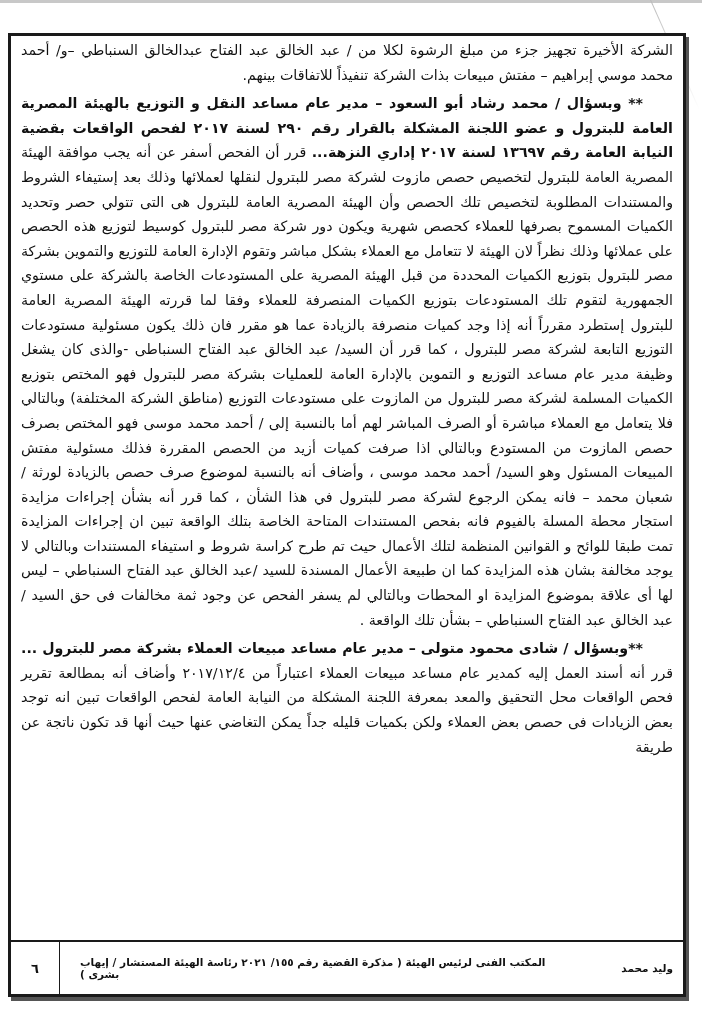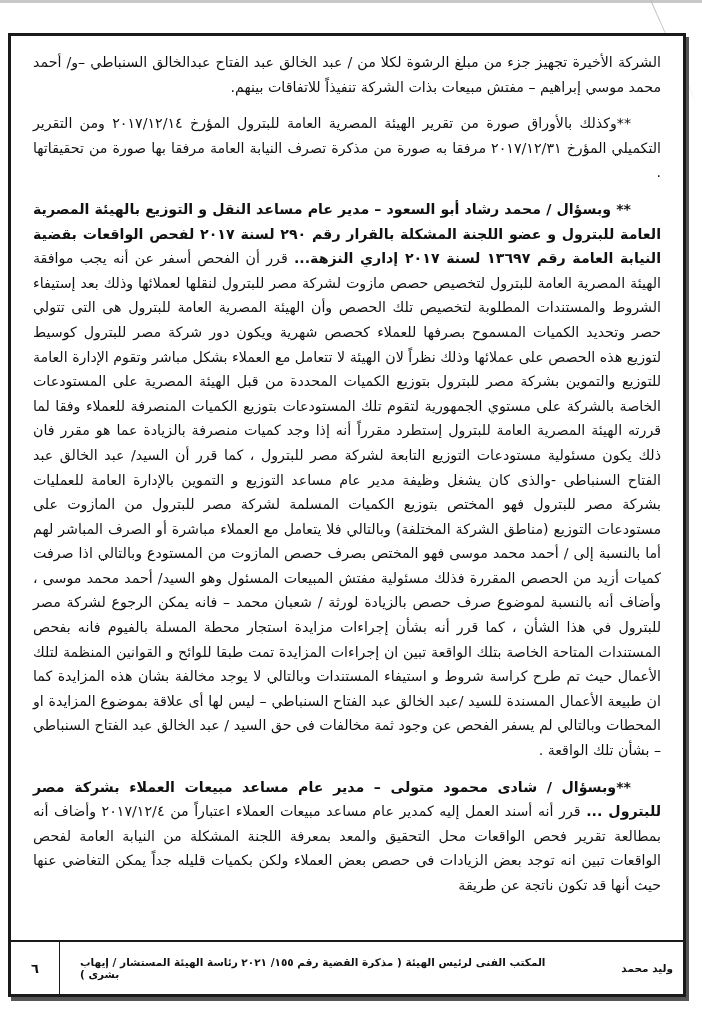--- a/index.html
+++ b/index.html
@@ -50,21 +50,21 @@
     text-align-last: right;
     font-family: "DejaVu Sans", sans-serif;
     font-size: 14.2px;
     line-height: 24.6px;
     color: #111;
     padding: 0 6px;
     overflow: hidden;
     box-sizing: border-box;
   }
   .para {
-    margin: 12px;
+    margin: 0;
   }
   .para.indent {
     text-indent: 30px;
   }
   .para.gap {
     margin-top: 4px;
   }
   .bold {
     font-weight: bold;
   }
@@ -105,23 +105,20 @@
 <body>
 
 <div class="top-strip"></div>
 <div class="fold-line"></div>
 
 <div class="page-frame">
   <div class="page-body">
     <p class="para">
       <span>الشركة الأخيرة تجهيز جزء من مبلغ الرشوة لكلا من / عبد الخالق عبد الفتاح عبدالخالق السنباطي –و/ أحمد محمد موسي إبراهيم – مفتش مبيعات بذات الشركة تنفيذاً للاتفاقات بينهم.</span>
     </p>
-    <p class="para indent">
-      <span>**وكذلك بالأوراق صورة من تقرير الهيئة المصرية العامة للبترول المؤرخ ٢٠١٧/١٢/١٤ ومن التقرير التكميلي المؤرخ ٢٠١٧/١٢/٣١ مرفقا به صورة من مذكرة تصرف النيابة العامة مرفقا بها صورة من تحقيقاتها .</span>
-    </p>
     <p class="para indent gap">
       <span class="bold">** وبسؤال / محمد رشاد أبو السعود – مدير عام مساعد النقل و التوزيع بالهيئة المصرية العامة للبترول و عضو اللجنة المشكلة بالقرار رقم ٢٩٠ لسنة ٢٠١٧ لفحص الواقعات بقضية النيابة العامة رقم ١٣٦٩٧ لسنة ٢٠١٧ إداري النزهة...</span><span> قرر أن الفحص أسفر عن أنه يجب موافقة الهيئة المصرية العامة للبترول لتخصيص حصص مازوت لشركة مصر للبترول لنقلها لعملائها وذلك بعد إستيفاء الشروط والمستندات المطلوبة لتخصيص تلك الحصص وأن الهيئة المصرية العامة للبترول هى التى تتولي حصر وتحديد الكميات المسموح بصرفها للعملاء كحصص شهرية ويكون دور شركة مصر للبترول كوسيط لتوزيع هذه الحصص على عملائها وذلك نظراً لان الهيئة لا تتعامل مع العملاء بشكل مباشر وتقوم الإدارة العامة للتوزيع والتموين بشركة مصر للبترول بتوزيع الكميات المحددة من قبل الهيئة المصرية على المستودعات الخاصة بالشركة على مستوي الجمهورية لتقوم تلك المستودعات بتوزيع الكميات المنصرفة للعملاء وفقا لما قررته الهيئة المصرية العامة للبترول إستطرد مقرراً أنه إذا وجد كميات منصرفة بالزيادة عما هو مقرر فان ذلك يكون مسئولية مستودعات التوزيع التابعة لشركة مصر للبترول ، كما قرر أن السيد/ عبد الخالق عبد الفتاح السنباطى -والذى كان يشغل وظيفة مدير عام مساعد التوزيع و التموين بالإدارة العامة للعمليات بشركة مصر للبترول فهو المختص بتوزيع الكميات المسلمة لشركة مصر للبترول من المازوت على مستودعات التوزيع (مناطق الشركة المختلفة) وبالتالي فلا يتعامل مع العملاء مباشرة أو الصرف المباشر لهم  أما بالنسبة إلى / أحمد محمد موسى فهو المختص بصرف حصص المازوت من المستودع وبالتالي اذا صرفت كميات أزيد من الحصص المقررة فذلك مسئولية مفتش المبيعات المسئول وهو السيد/ أحمد محمد موسى ، وأضاف أنه بالنسبة لموضوع صرف حصص بالزيادة لورثة / شعبان محمد – فانه يمكن الرجوع لشركة مصر للبترول في هذا الشأن ، كما قرر أنه بشأن إجراءات مزايدة استجار محطة المسلة بالفيوم فانه بفحص المستندات المتاحة الخاصة بتلك الواقعة تبين ان إجراءات المزايدة تمت طبقا للوائح و القوانين المنظمة لتلك الأعمال حيث تم طرح كراسة شروط و استيفاء المستندات وبالتالي لا يوجد مخالفة بشان هذه المزايدة كما ان طبيعة الأعمال المسندة للسيد /عبد الخالق عبد الفتاح السنباطي – ليس لها أى علاقة بموضوع المزايدة او المحطات وبالتالي لم يسفر الفحص عن وجود ثمة مخالفات فى حق السيد / عبد الخالق عبد الفتاح السنباطي – بشأن تلك الواقعة .</span>
     </p>
     <p class="para indent gap">
       <span class="bold">**وبسؤال / شادى محمود متولى – مدير عام مساعد مبيعات العملاء بشركة مصر للبترول ...</span><span> قرر أنه أسند العمل إليه كمدير عام مساعد مبيعات العملاء اعتباراً من ٢٠١٧/١٢/٤ وأضاف أنه بمطالعة تقرير فحص الواقعات محل التحقيق والمعد بمعرفة اللجنة المشكلة من النيابة العامة لفحص الواقعات تبين انه توجد بعض الزيادات فى حصص بعض العملاء ولكن بكميات قليله جداً يمكن التغاضي عنها حيث أنها قد تكون ناتجة عن طريقة</span>
     </p>
   </div>
 
   <div class="footer">
     <div class="footer-author">وليد محمد</div>

